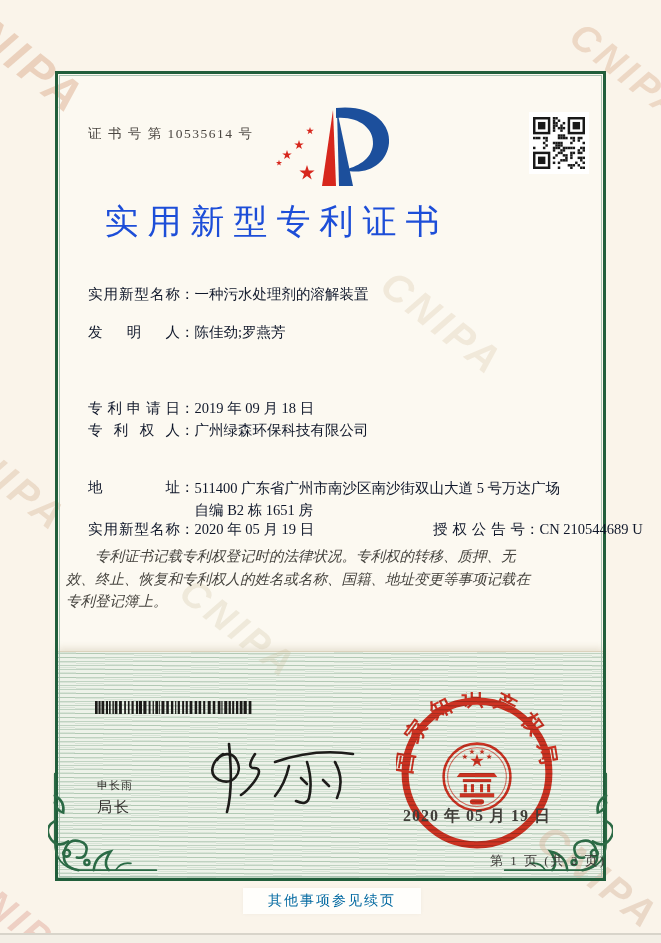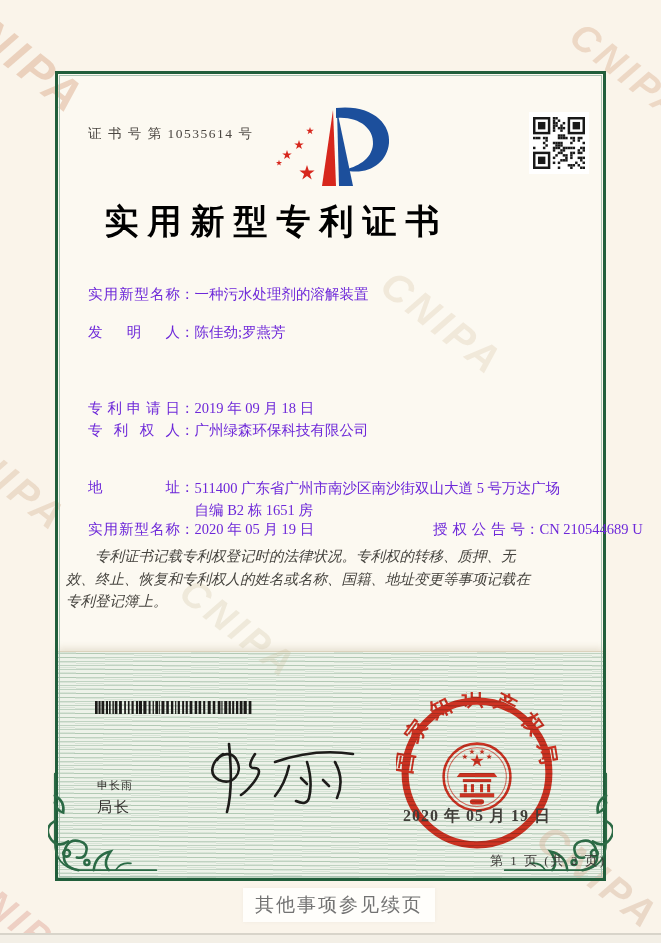--- a/index.html
+++ b/index.html
@@ -36,41 +36,41 @@
   }
   .flourish{position:absolute;width:110px;height:110px;z-index:4;}
   .fl-left{left:48px;top:772px;}
   .fl-right{left:503px;top:772px;transform:scaleX(-1);}
   
   .cert-no{position:absolute;left:88px;top:125px;font-size:13.5px;letter-spacing:1.5px;color:#4a4641;z-index:5;}
   .logo{position:absolute;left:276px;top:98px;width:122px;height:100px;z-index:5;}
   .qr{position:absolute;left:529px;top:112px;width:60px;height:62px;background:#fff;padding:4px;box-sizing:border-box;z-index:5;}
   .title{
     position:absolute;left:0;top:199px;width:553px;text-align:center;z-index:5;
-    font-size:34px;font-weight:bold;letter-spacing:9px;color:#000000;
+    font-size:34px;font-weight:normal;letter-spacing:9px;color:#1d4ed8;
   }
-  .row{position:absolute;left:88px;font-size:14.5px;line-height:20px;white-space:nowrap;z-index:5;color:#6d28d9;}
+  .row{position:absolute;left:88px;font-size:14.5px;line-height:20px;white-space:nowrap;z-index:5;color:#0f172a;}
   .lbl{display:inline-block;width:92px;text-align:justify;text-align-last:justify;}
   .val{display:inline-block;}
   .addr-val{display:inline-block;vertical-align:top;white-space:normal;width:375px;line-height:22px;}
   .grant2{position:absolute;left:345px;top:0;}
   .paras{position:absolute;left:66px;top:545px;width:478px;z-index:5;
     font-size:14.5px;line-height:22.5px;color:#45433e;font-style:italic;}
   .paras p{margin:0;text-indent:2em;}
   .barcode{position:absolute;left:95px;top:701px;width:160px;height:13px;z-index:5;}
   .sig-title{position:absolute;left:97px;top:750px;font-size:15px;letter-spacing:2px;z-index:5;color:#2e2c29;
     font-family:"Liberation Sans","DejaVu Sans",sans-serif;margin-top:48px;}
   .sig-name{position:absolute;left:97px;top:778px;font-size:11px;letter-spacing:1px;z-index:5;color:#2e2c29;
     font-family:"Liberation Sans","DejaVu Sans",sans-serif;}
   .sig-svg{position:absolute;left:183px;top:738px;width:192px;height:80px;z-index:5;}
   .seal{position:absolute;left:396px;top:692px;width:162px;height:162px;z-index:5;opacity:.95;mix-blend-mode:multiply;}
   .seal-date{position:absolute;left:396px;top:806px;width:162px;text-align:center;z-index:6;
     font-size:16px;letter-spacing:1px;color:#403e39;font-weight:bold;}
   .page-info{position:absolute;left:55px;top:852px;width:551px;text-align:right;font-size:13px;letter-spacing:2px;z-index:5;color:#3c3a37;}
-  .note{position:absolute;left:243px;top:888px;background:#fffefb;padding:4px 12px;font-size:19px;letter-spacing:2px;z-index:5;color:#737373;box-shadow:0 0 4px rgba(0,0,0,.04);}
+  .note{position:absolute;left:243px;top:888px;background:#fffefb;padding:4px 25px;font-size:14px;letter-spacing:2px;z-index:5;color:#0369a1;box-shadow:0 0 4px rgba(0,0,0,.04);}
   .bottom-line{position:absolute;left:0;top:933px;width:661px;height:2px;background:#d8d4ca;z-index:5;}
   .bottom-strip{position:absolute;left:0;top:935px;width:661px;height:8px;background:#f3efe6;z-index:5;}
 </style>
 </head>
 <body>
 
 <div class="page">
 
   <span class="wm wm-a">CNIPA</span>
   <span class="wm wm-b">CNIPA</span>

